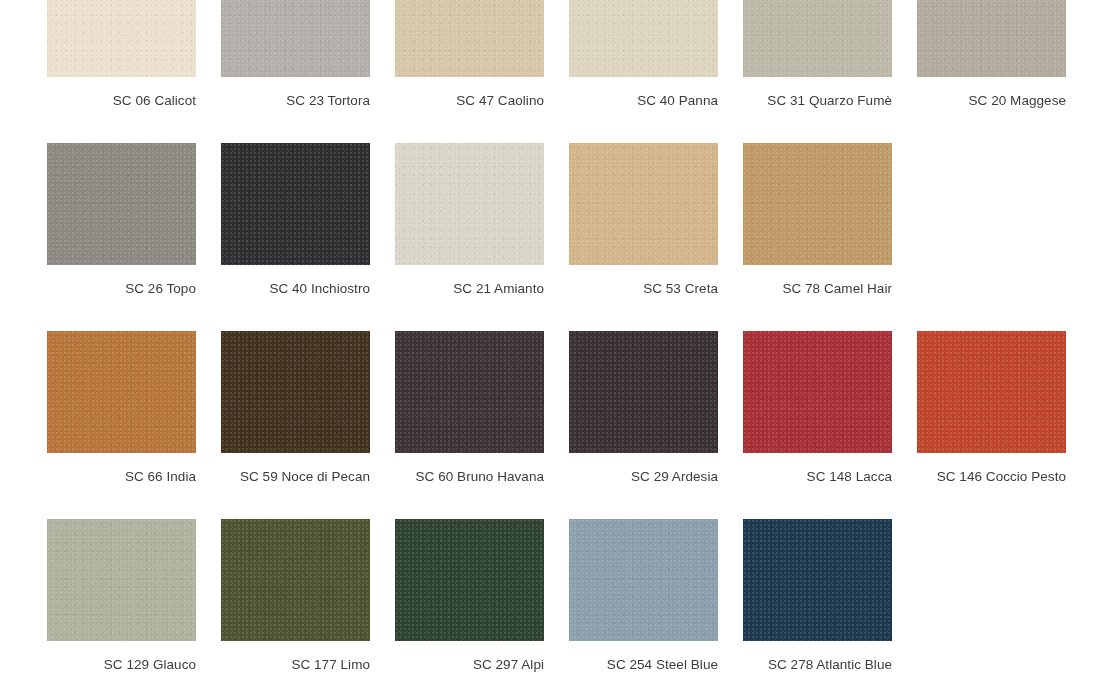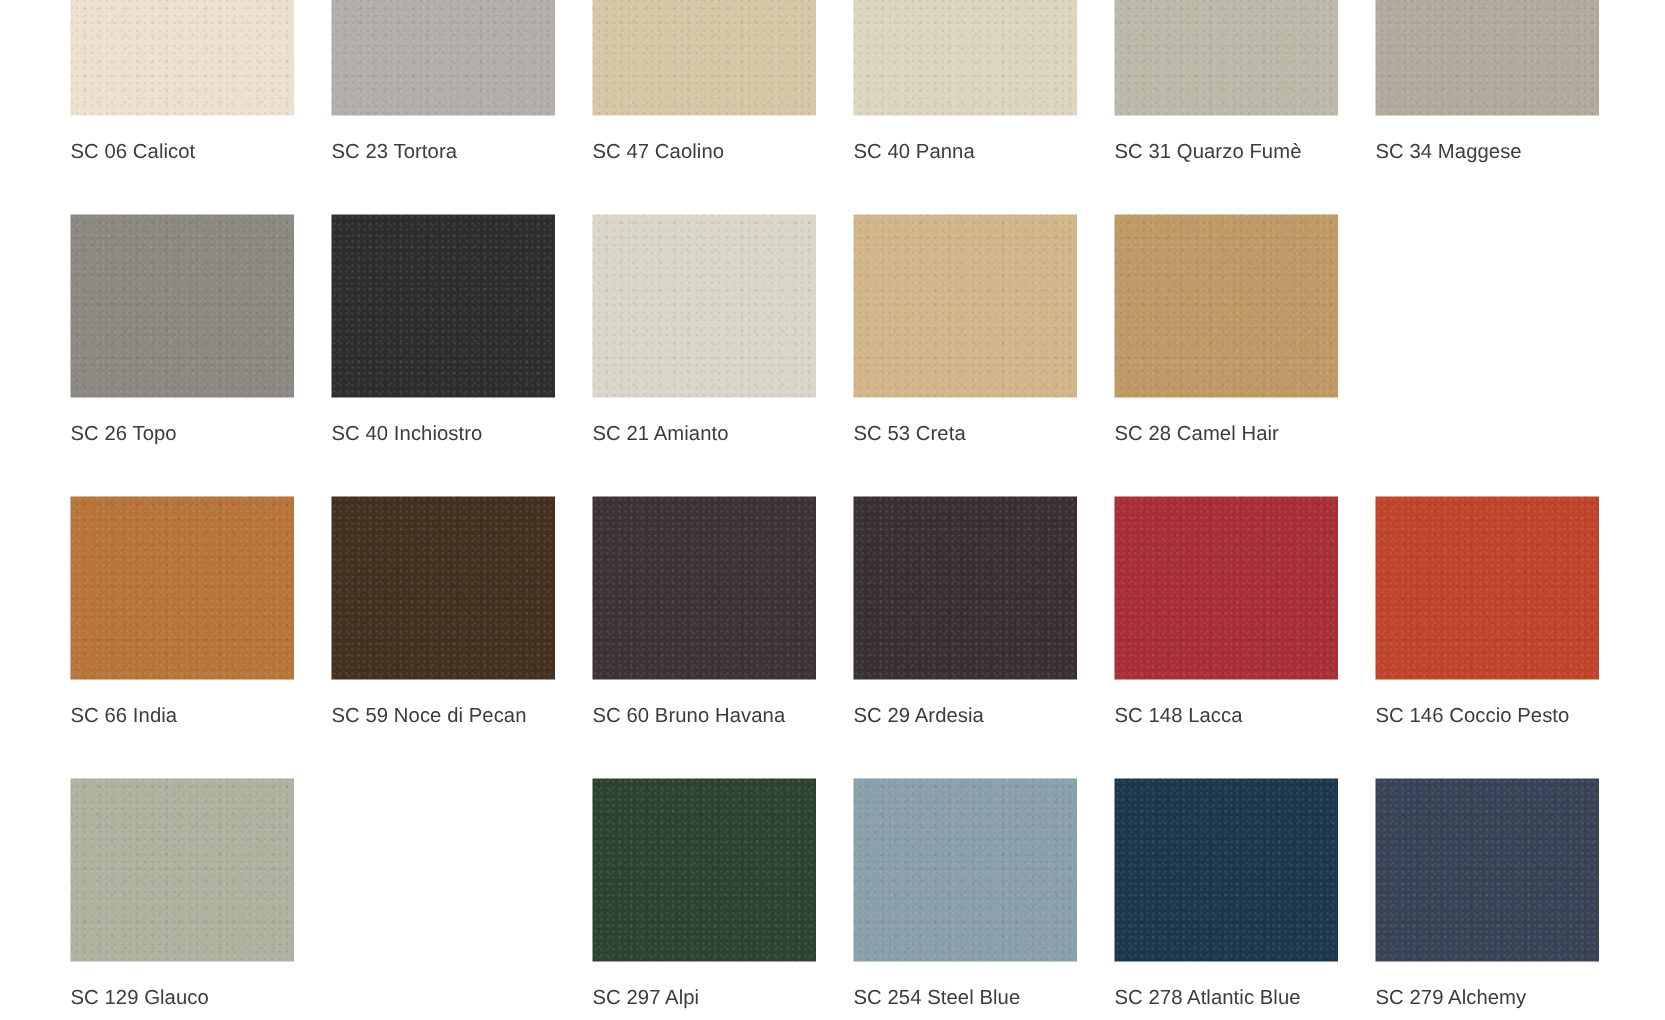--- a/index.html
+++ b/index.html
@@ -16,20 +16,21 @@
     position: relative;
   }
 
   #swatch-sheet {
     position: absolute;
     left: 0;
     top: 0;
     width: 1110px;
     height: 680px;
     overflow: hidden;
+    text-align: right;
   }
 
   
   .grid {
     position: absolute;
     left: 47px;
     top: -45px;          
     width: 1063px;
   }
 
@@ -105,21 +106,21 @@
       <div class="cell c3">
         <div class="chip" style="background-color: rgb(222, 213, 191);"></div>
         <div class="chip-label">SC 40 Panna</div>
       </div>
       <div class="cell c4">
         <div class="chip" style="background-color: rgb(188, 185, 169);"></div>
         <div class="chip-label">SC 31 Quarzo Fumè</div>
       </div>
       <div class="cell c5">
         <div class="chip" style="background-color: rgb(178, 170, 157);"></div>
-        <div class="chip-label">SC 34 Maggese</div>
+        <div class="chip-label">SC 20 Maggese</div>
       </div>
     </div>
 
     <div class="row">
       <div class="cell c0">
         <div class="chip" style="background-color: rgb(140, 137, 131);"></div>
         <div class="chip-label">SC 26 Topo</div>
       </div>
       <div class="cell c1">
         <div class="chip" style="background-color: rgb(46, 46, 48);"></div>
@@ -128,21 +129,21 @@
       <div class="cell c2">
         <div class="chip" style="background-color: rgb(219, 214, 202);"></div>
         <div class="chip-label">SC 21 Amianto</div>
       </div>
       <div class="cell c3">
         <div class="chip" style="background-color: rgb(211, 181, 138);"></div>
         <div class="chip-label">SC 53 Creta</div>
       </div>
       <div class="cell c4">
         <div class="chip" style="background-color: rgb(191, 154, 102);"></div>
-        <div class="chip-label">SC 28 Camel Hair</div>
+        <div class="chip-label">SC 78 Camel Hair</div>
       </div>
     </div>
 
     <div class="row">
       <div class="cell c0">
         <div class="chip" style="background-color: rgb(183, 117, 58);"></div>
         <div class="chip-label">SC 66 India</div>
       </div>
       <div class="cell c1">
         <div class="chip" style="background-color: rgb(68, 48, 31);"></div>
@@ -164,32 +165,32 @@
         <div class="chip" style="background-color: rgb(192, 68, 42);"></div>
         <div class="chip-label">SC 146 Coccio Pesto</div>
       </div>
     </div>
 
     <div class="row">
       <div class="cell c0">
         <div class="chip" style="background-color: rgb(175, 178, 159);"></div>
         <div class="chip-label">SC 129 Glauco</div>
       </div>
+      <div class="cell c1">
+        <div class="chip" style="background-color: rgb(77, 82, 48);"></div>
+        <div class="chip-label">SC 177 Limo</div>
+      </div>
       <div class="cell c2">
         <div class="chip" style="background-color: rgb(45, 67, 48);"></div>
         <div class="chip-label">SC 297 Alpi</div>
       </div>
       <div class="cell c3">
         <div class="chip" style="background-color: rgb(138, 160, 172);"></div>
         <div class="chip-label">SC 254 Steel Blue</div>
       </div>
       <div class="cell c4">
         <div class="chip" style="background-color: rgb(29, 55, 79);"></div>
         <div class="chip-label">SC 278 Atlantic Blue</div>
       </div>
-      <div class="cell c5">
-        <div class="chip" style="background-color: rgb(57, 67, 87);"></div>
-        <div class="chip-label">SC 279 Alchemy</div>
-      </div>
     </div>
 
   </div>
 </div>
 
 </body></html>

